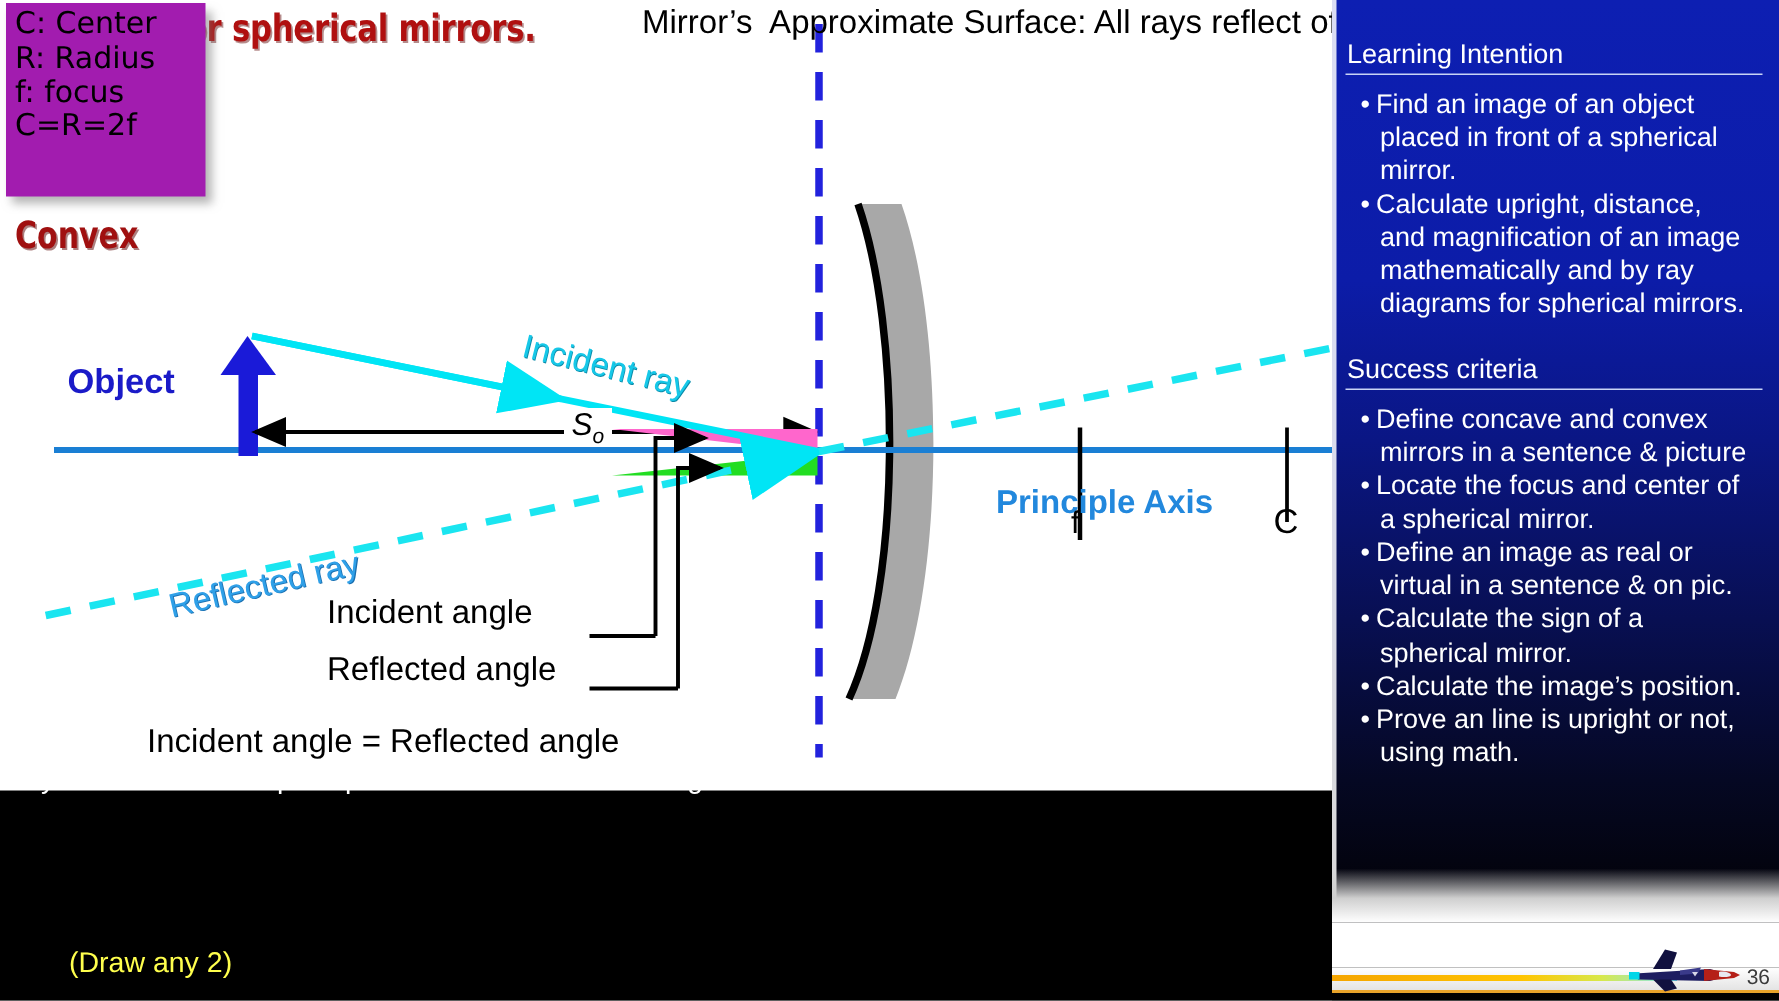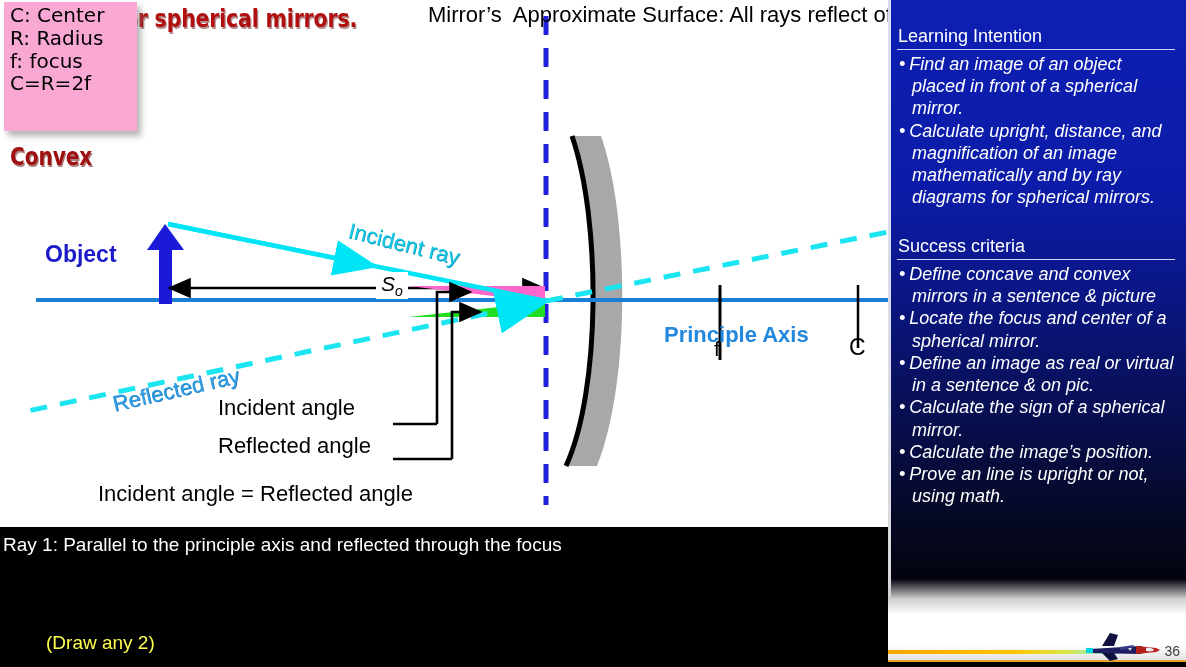--- a/index.html
+++ b/index.html
@@ -15,21 +15,21 @@
   
   #canvas{
     position:absolute;left:0;top:0;width:888px;height:527px;
     background:#ffffff;overflow:hidden;
   }
   #canvas svg{position:absolute;left:0;top:0;}
 
   
   #defbox{
     position:absolute;left:4px;top:2px;width:133px;height:129px;
-    background:#f9a8d4;
+    background:#a21caf;
     box-shadow:4px 5px 6px rgba(120,120,120,0.55);
     padding:2px 4px 4px 6px;box-sizing:border-box;
     z-index:40;
   }
   #defbox div{
     font-size:20px;color:#000;line-height:1.14;
     font-family:"DejaVu Sans", sans-serif;
     white-space:nowrap;
   }
 
@@ -65,41 +65,41 @@
   #cLbl{left:849px;top:334px;font-size:23px;}
 
   .raylbl{position:absolute;color:#17aee8;font-size:22px;white-space:nowrap;}
   #incidentRayLbl{left:352px;top:218px;transform:rotate(14deg);transform-origin:left top;
      color:#16c8e8;text-shadow:0.6px 0.6px 0 #0a8aa8;}
   #reflectedRayLbl{left:110px;top:392px;transform:rotate(-13deg);transform-origin:left top;
      color:#2fa0e8;text-shadow:0.6px 0.6px 0 #1a6fb0;}
 
   
   #rayNotes{
-    position:absolute;left:3px;top:533px;width:600px;z-index:20;
+    position:absolute;left:3px;top:508px;width:600px;z-index:20;
     color:#ffffff;font-size:19px;line-height:1.26;
   }
   #drawAny{
     position:absolute;left:46px;top:632px;z-index:20;
     color:#ffff4d;font-size:19px;
   }
 
   
   #sidebar{
     position:absolute;left:888px;top:0;width:298px;height:667px;
     background:linear-gradient(180deg,#0d1fb2 0%,#0c1ca8 28%,#0a1684 44%,#080f52 62%,#050823 78%,#020208 90%,#000000 100%);
     overflow:hidden;
   }
   #sbLeftEdge{position:absolute;left:0;top:0;width:3px;height:600px;background:#fff;opacity:0.85;}
   .sbpanel{position:absolute;left:3px;width:292px;}
   .sbhead{
     color:#ffffff;font-size:18px;padding:2px 0 1px 7px;
   }
   .sbrule{height:1px;background:#c9d4f5;margin:1px 8px 3px 6px;}
-  .sblist{list-style:none;margin:0;padding:0 6px 0 8px;font-style:italic;}
+  .sblist{list-style:none;margin:8px;padding:0 6px 0 8px;}
   .sblist li{
     color:#ffffff;font-size:18px;line-height:1.235;
     padding-left:13px;text-indent:-13px;margin:0 0 0 0;
   }
   .sblist li:before{content:"\2022";padding-right:4px;}
 
   
   #sbFade{position:absolute;left:0;bottom:52px;width:298px;height:36px;
      background:linear-gradient(180deg,rgba(0,0,0,0) 0%,#cfcfcf 55%,#ffffff 100%);}
   #sbWhite{position:absolute;left:0;bottom:22px;width:298px;height:30px;background:#ffffff;}

